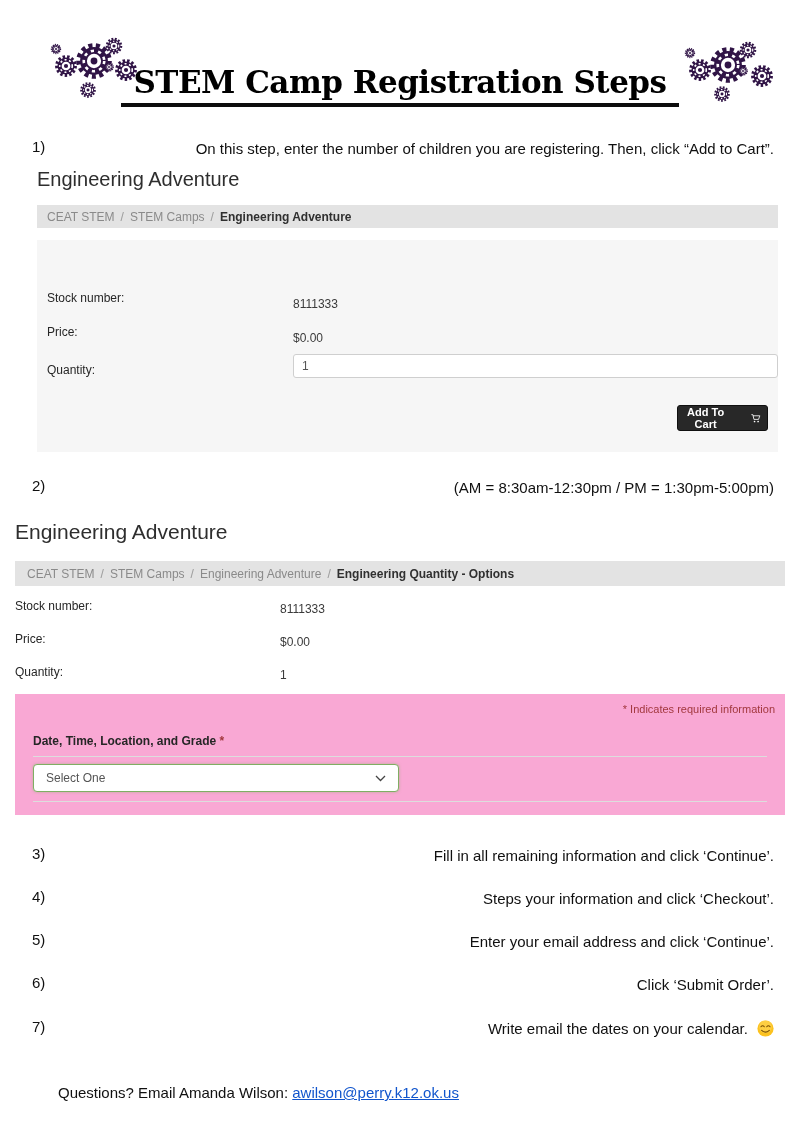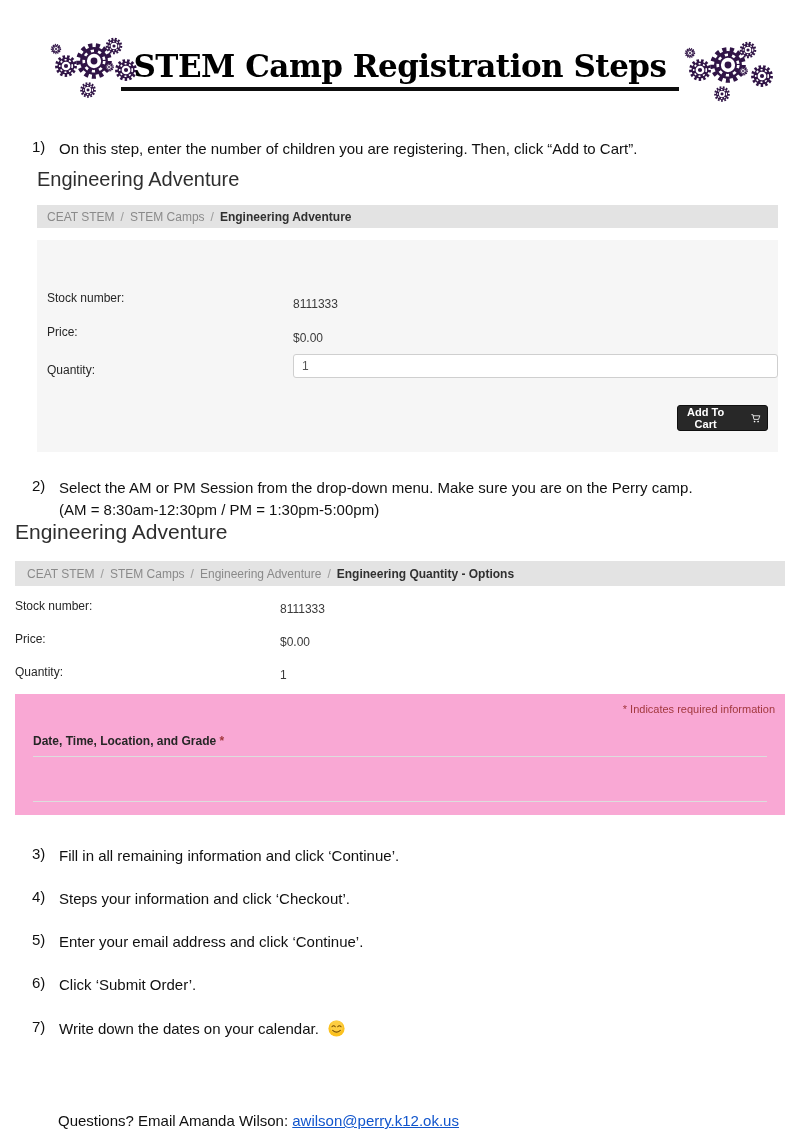--- a/index.html
+++ b/index.html
@@ -3,29 +3,29 @@
 <meta charset="utf-8">
 <style>
   html,body{margin:0;padding:0;background:#fff;}
   .page{position:relative;width:800px;height:1142px;background:#fff;overflow:hidden;
         font-family:"Liberation Sans",sans-serif;color:#1b1b1b;}
 
   
   .logo{position:absolute;width:108px;height:80px;background:#fff;}
   .logo-left{left:38px;top:24px;}
   .logo-right{left:676px;top:28px;}
-  .title-wrap{position:absolute;left:0;right:0;top:48px;text-align:center;}
+  .title-wrap{position:absolute;left:0;right:0;top:64px;text-align:center;}
   .title{display:inline-block;font-family:"DejaVu Serif",serif;font-weight:700;
          font-size:31px;color:#000;border-bottom:4px solid #0d0d0d;padding:0 12px 3px 12px;
          letter-spacing:-0.5px;}
 
   
   .step{position:absolute;left:32px;right:26px;display:flex;font-size:15px;color:#101010;}
   .step-num{flex:0 0 27px;}
-  .step-text{flex:1;line-height:22px;}
+  .step-text{flex:1;line-height:22px;text-align:right;}
   .s1{top:138px;} .s2{top:477px;} .s3{top:845px;} .s4{top:888px;}
   .s5{top:931px;} .s6{top:974px;} .s7{top:1018px;}
 
   
   .ss-heading{position:absolute;font-weight:400;color:#2e2e2e;}
   .crumb-bar{position:absolute;background:#e3e3e3;font-size:12px;color:#8a8a8a;
              box-sizing:border-box;display:flex;align-items:center;}
   .crumb{color:#8a8a8a;}
   .crumb-sep{margin:0 6px;color:#9a9a9a;}
   .crumb-cur{font-weight:700;color:#303030;}
@@ -51,21 +51,21 @@
   .opt-label{position:absolute;left:18px;top:40px;font-size:12px;font-weight:700;color:#262626;}
   .star{color:#a2383e;}
   .divider{position:absolute;left:18px;right:18px;border-top:1px solid #ddd;}
   .div1{top:62px;} .div2{top:107px;}
   .select-box{position:absolute;left:18px;top:70px;width:366px;height:28px;background:#fff;
               border:1px solid #7fae63;box-shadow:0 0 3px rgba(130,180,100,.55);border-radius:4px;
               font-size:12px;color:#555;display:flex;align-items:center;justify-content:space-between;
               padding:0 12px;box-sizing:border-box;cursor:pointer;}
 
   
-  .contact{position:absolute;left:58px;top:1112px;font-size:15px;color:#101010;}
+  .contact{position:absolute;left:58px;top:1084px;font-size:15px;color:#101010;}
   .contact a{color:#1155cc;text-decoration:underline;}
 
   .smiley{vertical-align:-3px;margin-left:5px;}
 </style>
 </head>
 <body>
 
 <div class="page">
 
   <svg width="0" height="0" style="position:absolute">
@@ -132,21 +132,20 @@
         <path d="M0.5 1 h2.2 l1.5 6.8 h6.6 l1.9 -5.2 h-9.9" fill="none" stroke="#fff" stroke-width="1.2"></path>
         <circle cx="5.1" cy="10.8" r="1.2" fill="#fff"></circle>
         <circle cx="10.2" cy="10.8" r="1.2" fill="#fff"></circle>
       </svg>
     </button>
   </div>
 
   <div class="step s2">
     <span class="step-num">2)</span>
     <span class="step-text">
-      <div>Select the AM or PM Session from the drop-down menu. Make sure you are on the Perry camp.</div>
       <div>(AM = 8:30am-12:30pm / PM = 1:30pm-5:00pm)</div>
     </span>
   </div>
 
   <div class="ss-heading ss2-heading">Engineering Adventure</div>
   <div class="crumb-bar ss2-crumbs">
     <span class="crumb">CEAT STEM</span>
     <span class="crumb-sep">/</span>
     <span class="crumb">STEM Camps</span>
     <span class="crumb-sep">/</span>
@@ -162,20 +161,26 @@
   <span class="f-label" style="left:15px;top:665px;">Quantity:</span>
   <span class="f-value" style="left:280px;top:662px;">1</span>
 
   <div class="ss2-panel">
     <span class="req-note">* Indicates required information</span>
     <span class="opt-label">
       <span>Date, Time, Location, and Grade</span>
       <span class="star">*</span>
     </span>
     <div class="divider div1"></div>
+    <div class="select-box">
+      <span>Select One</span>
+      <svg width="11" height="7" viewBox="0 0 11 7">
+        <path d="M1 1 L5.5 5.5 L10 1" fill="none" stroke="#444" stroke-width="1.3"></path>
+      </svg>
+    </div>
     <div class="divider div2"></div>
   </div>
 
   <div class="step s3">
     <span class="step-num">3)</span>
     <span class="step-text">Fill in all remaining information and click ‘Continue’.</span>
   </div>
   <div class="step s4">
     <span class="step-num">4)</span>
     <span class="step-text">Steps your information and click ‘Checkout’.</span>
@@ -184,21 +189,21 @@
     <span class="step-num">5)</span>
     <span class="step-text">Enter your email address and click ‘Continue’.</span>
   </div>
   <div class="step s6">
     <span class="step-num">6)</span>
     <span class="step-text">Click ‘Submit Order’.</span>
   </div>
   <div class="step s7">
     <span class="step-num">7)</span>
     <span class="step-text">
-      <span>Write down the dates on your calendar.</span>
+      <span>Write email the dates on your calendar.</span>
       <svg class="smiley" width="17" height="17" viewBox="0 0 20 20">
         <circle cx="10" cy="10" r="9.5" fill="#fcc21f"></circle>
         <circle cx="10" cy="8" r="7.5" fill="#ffd95e" opacity="0.55"></circle>
         <path d="M4.6 8 q2 -2.6 4 0" fill="none" stroke="#7a4f00" stroke-width="1.2" stroke-linecap="round"></path>
         <path d="M11.4 8 q2 -2.6 4 0" fill="none" stroke="#7a4f00" stroke-width="1.2" stroke-linecap="round"></path>
         <path d="M5.5 12.2 q4.5 4.2 9 0" fill="none" stroke="#7a4f00" stroke-width="1.3" stroke-linecap="round"></path>
       </svg>
     </span>
   </div>
 

